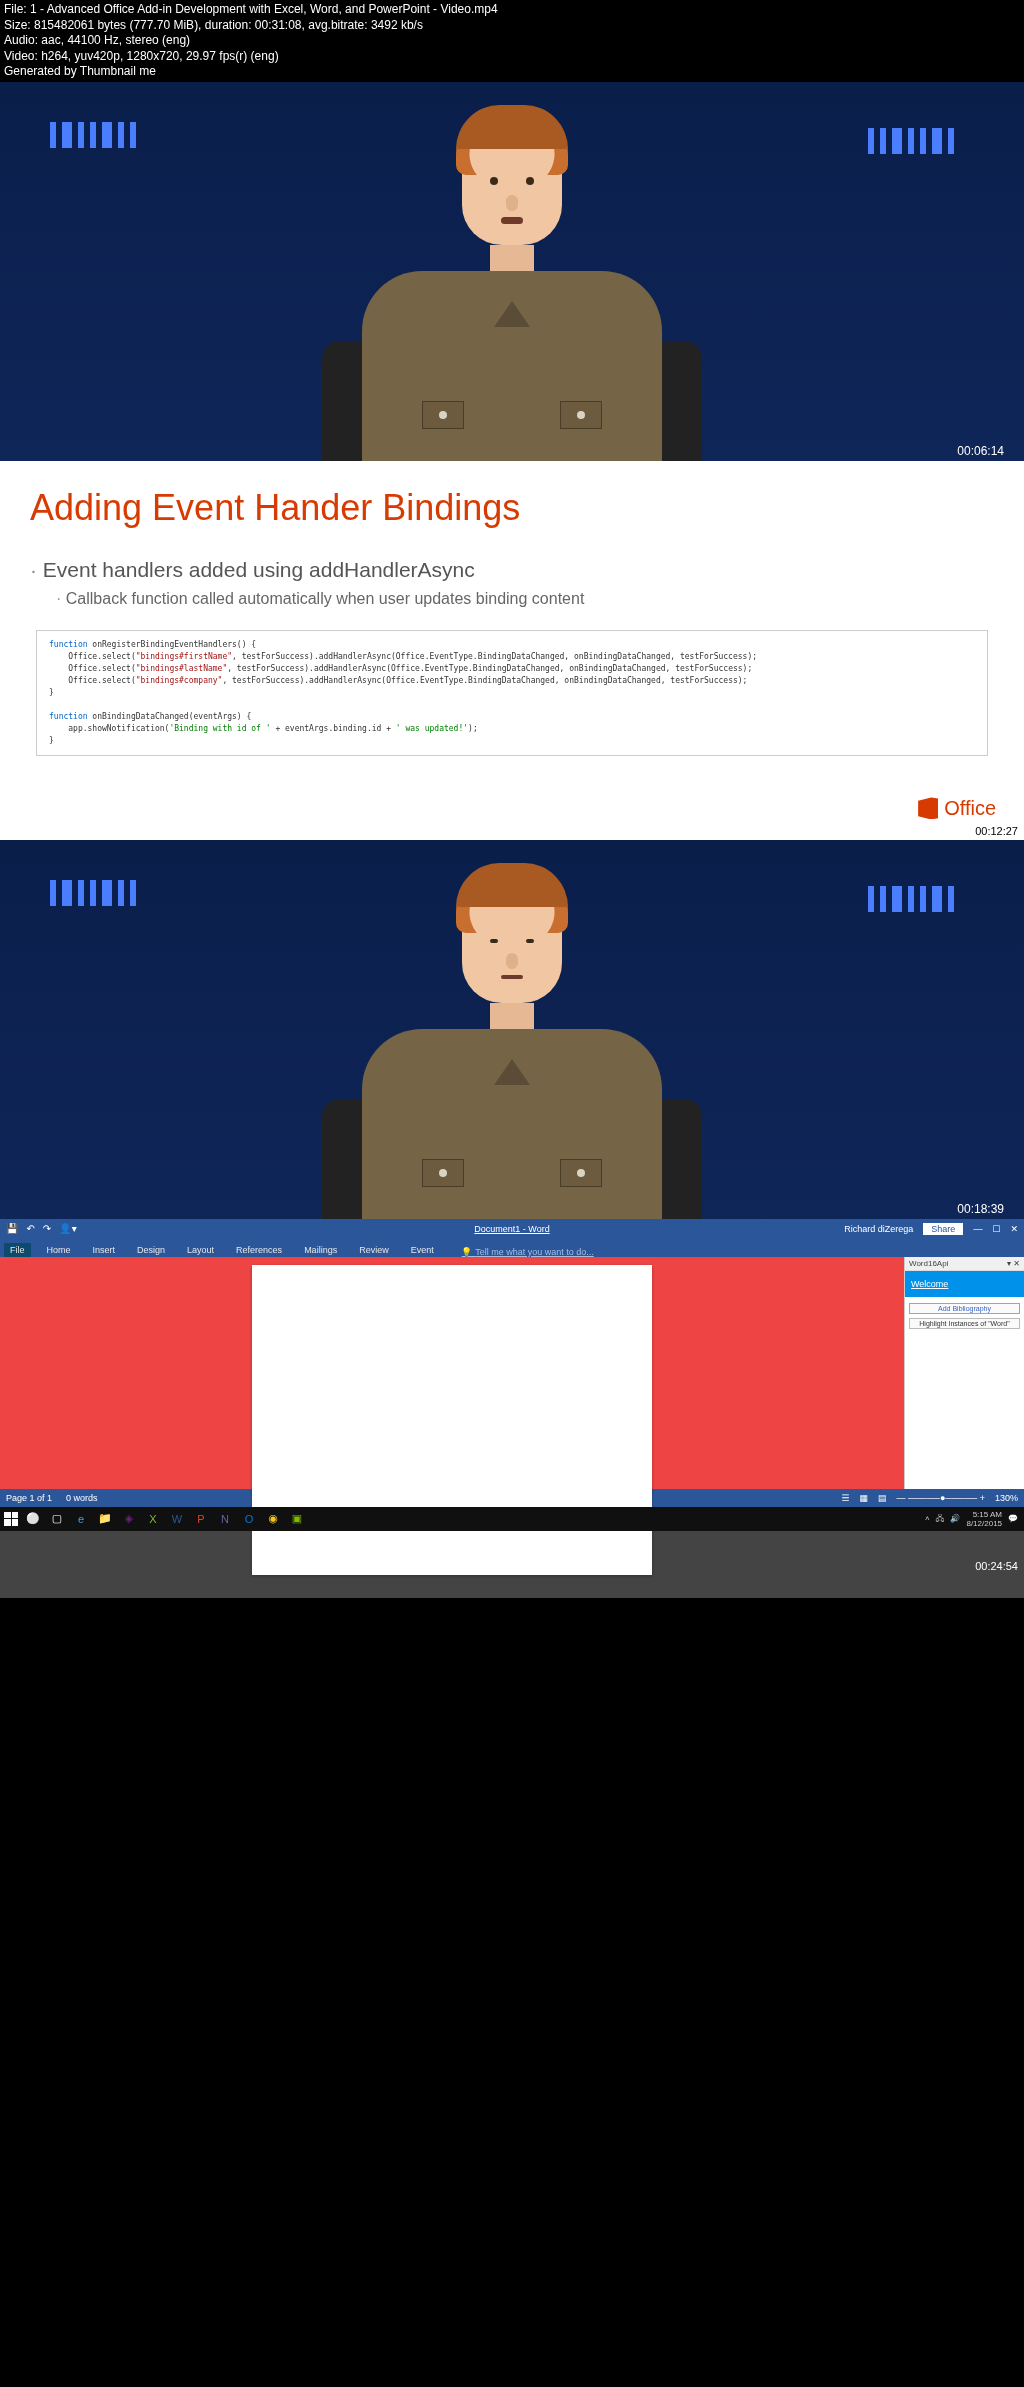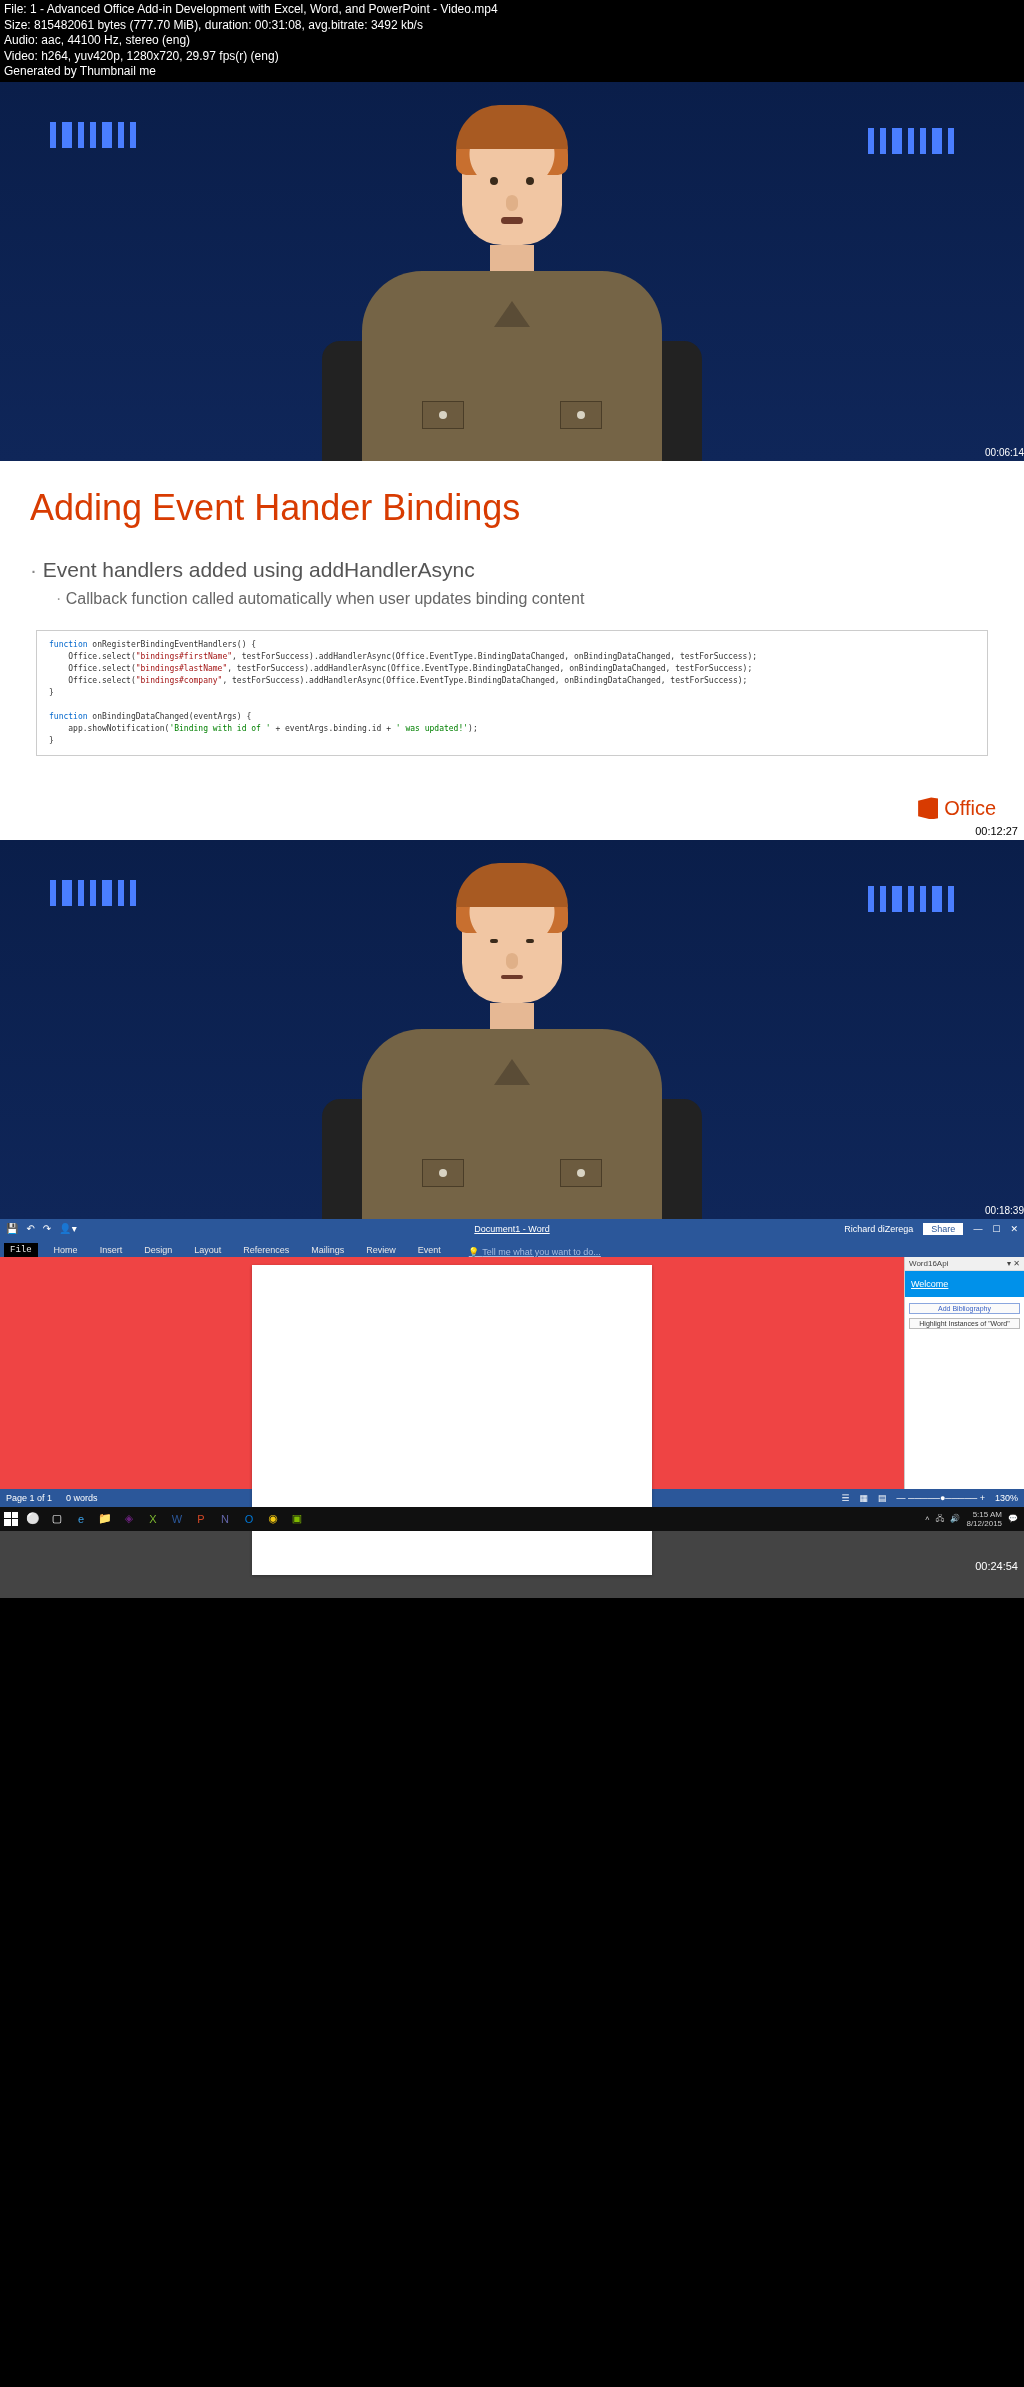--- a/index.html
+++ b/index.html
@@ -1,21 +1,21 @@
 <!DOCTYPE html>
 <html><head>
 <meta charset="utf-8">
 <style>
 * { margin: 0; padding: 0; box-sizing: border-box; }
 body { font-family: "Segoe UI", Arial, sans-serif; background: #000; width: 1024px; }
 
 .metadata-block { background: #000; color: #fff; font-size: 12px; padding: 2px 4px; line-height: 1.3; }
 
 .video-frame { position: relative; width: 100%; height: 379px; background: linear-gradient(180deg, #0a1e4a 0%, #0f2659 100%); overflow: hidden; }
-.video-frame .timestamp { position: absolute; bottom: 3px; right: 0; color: #fff; font-size: 10px; }
+.video-frame .timestamp { position: absolute; bottom: 3px; right: 20px; color: #fff; font-size: 12px; }
 
 .bars { position: absolute; top: 40px; left: 50px; display: flex; gap: 6px; }
 .bars span { display: inline-block; width: 6px; height: 26px; background: #4a7eff; }
 .bars .wide { width: 10px; }
 .bars-right { left: auto; right: 70px; top: 46px; }
 
 .chair-back { position: absolute; left: 50%; transform: translateX(-50%); bottom: 0; width: 380px; height: 120px; background: #222; border-radius: 18px 18px 0 0; }
 
 .person { position: absolute; left: 50%; transform: translateX(-50%); bottom: 0; width: 300px; }
 .person .body { width: 300px; height: 190px; background: #756446; border-radius: 60px 60px 0 0; position: relative; }
@@ -48,21 +48,21 @@
 .office-logo .logo-box { width: 20px; height: 22px; background: #d83b01; clip-path: polygon(0 15%, 65% 0, 100% 5%, 100% 95%, 65% 100%, 0 85%); }
 
 .word-frame { position: relative; width: 100%; height: 379px; background: #444; }
 .word-titlebar { height: 20px; background: #2b579a; display: flex; align-items: center; padding: 0 6px; color: #fff; font-size: 9px; position: relative; }
 .word-titlebar .center { position: absolute; left: 50%; transform: translateX(-50%); text-decoration: underline; }
 .word-titlebar .qt { display: flex; gap: 8px; font-size: 10px; }
 .word-titlebar .right { margin-left: auto; display: flex; gap: 10px; align-items: center; }
 .word-titlebar .share-btn { background: #fff; color: #2b579a; padding: 1px 8px; font-size: 9px; }
 .word-ribbon-tabs { height: 18px; background: #2b579a; display: flex; align-items: flex-end; padding: 0 4px; gap: 10px; font-size: 9px; color: #e6e6e6; }
 .word-ribbon-tabs .tab { padding: 2px 6px; }
-.word-ribbon-tabs .tab.file { background: #000000; font-family: Liberation Mono, monospace; }
+.word-ribbon-tabs .tab.file { background: #0c4a6e; }
 .word-ribbon-tabs .tellme { color: #a7bde0; margin-left: 12px; text-decoration: underline; }
 .word-workspace { height: 232px; background: #ef4444; display: flex; }
 .word-doc-area { flex: 1; display: flex; justify-content: center; padding-top: 8px; }
 .word-page { width: 400px; height: 310px; background: #fff; box-shadow: 0 1px 3px rgba(0,0,0,0.3); }
 .taskpane { width: 120px; background: #fff; border-left: 1px solid #ccc; font-size: 8px; display: flex; flex-direction: column; }
 .taskpane-title { background: #f0f0f0; padding: 2px 4px; color: #444; font-size: 8px; border-bottom: 1px solid #ddd; display: flex; justify-content: space-between; }
 .taskpane-hero { background: #0091ea; color: #fff; padding: 8px 6px; font-size: 9px; text-decoration: underline; }
 .taskpane-body { padding: 6px 4px; display: flex; flex-direction: column; gap: 4px; }
 .tp-btn { border: 1px solid #bbb; padding: 1px 3px; font-size: 7px; color: #333; text-align: center; background: #fafafa; }
 .tp-btn.primary { color: #3a62c4; border-color:#8aa6de; }

